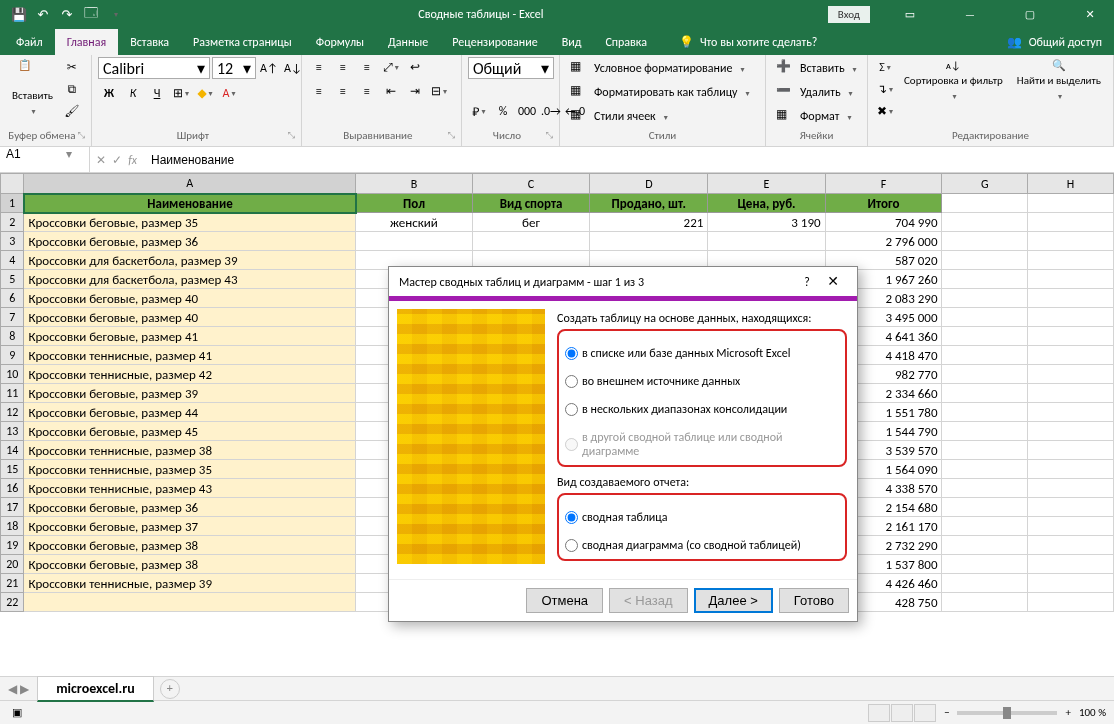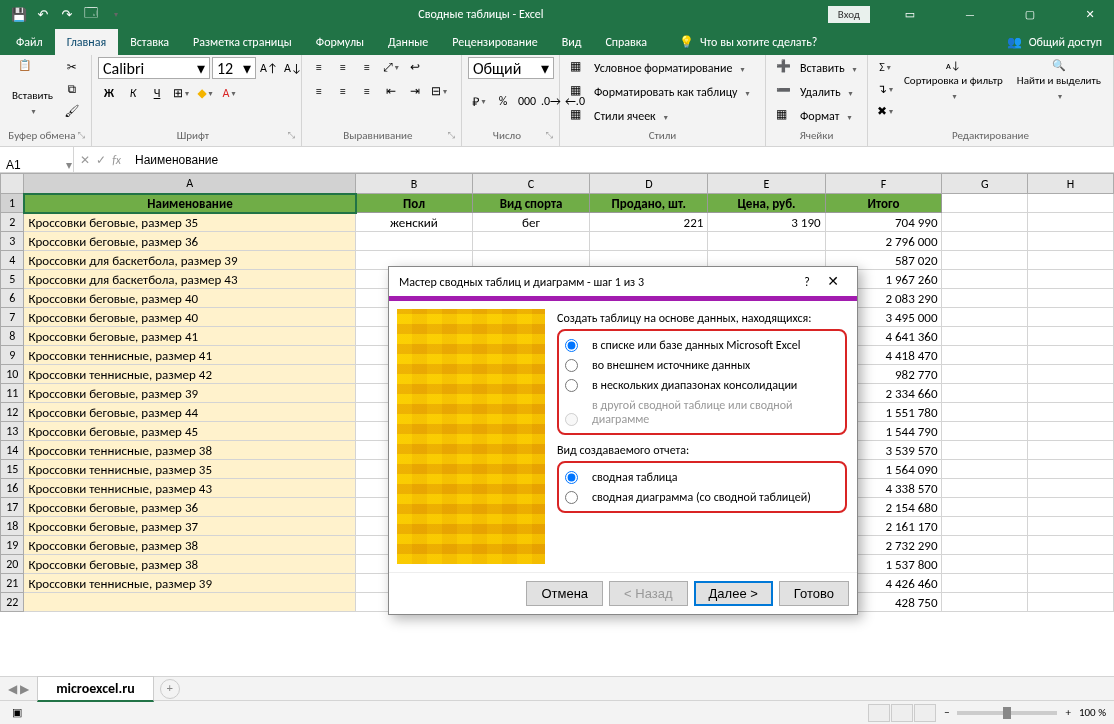--- a/index.html
+++ b/index.html
@@ -10,42 +10,42 @@
 .qat { display: flex; gap: 2px; padding: 0 8px; }
 .qat-btn { width: 22px; height: 22px; display: flex; align-items: center; justify-content: center; color: white; font-size: 13px; }
 .title-center { flex: 1; text-align: center; }
 .title-right { display: flex; gap: 20px; align-items: center; padding-right: 4px; }
 .login-btn { background: rgba(255,255,255,0.9); color: #333; padding: 2px 10px; font-size: 11px; }
 .win-btn { width: 40px; height: 28px; display: flex; align-items: center; justify-content: center; color: white; font-size: 11px; }
 
 
 .ribbon-tabs { background: #217346; display: flex; align-items: center; height: 27px; padding-left: 4px; }
 .tab { padding: 6px 12px; color: white; font-size: 12px; cursor: pointer; }
-.tab.active { background: #f3f3f3; color: #0c4a6e; }
+.tab.active { background: #f3f3f3; color: #701a75; }
 .tell-me { margin-left: 20px; color: white; display: flex; align-items: center; gap: 6px; }
 .share { margin-left: auto; color: white; padding: 0 12px; display: flex; align-items: center; gap: 6px; }
 
 
 .ribbon { background: #f3f3f3; height: 92px; border-bottom: 1px solid #d4d4d4; display: flex; }
 .group { border-right: 1px solid #d4d4d4; padding: 2px 6px; display: flex; flex-direction: column; justify-content: space-between; }
 .group-label { text-align: center; font-size: 11px; color: #666; padding: 2px 0; }
 .group-body { flex: 1; display: flex; align-items: flex-start; gap: 2px; }
 .big-btn { display: flex; flex-direction: column; align-items: center; padding: 2px 6px; gap: 2px; font-size: 11px; }
 .big-btn .ico { width: 28px; height: 28px; }
 .small-stack { display: flex; flex-direction: column; gap: 2px; }
 .small-btn { width: 22px; height: 20px; display: flex; align-items: center; justify-content: center; border: 1px solid transparent; font-size: 12px; }
 .combo { height: 22px; border: 1px solid #ababab; background: white; font-size: 16px; padding: 0 4px; display: flex; align-items: center; justify-content: space-between; }
 .row { display: flex; gap: 2px; align-items: center; }
 .col { display: flex; flex-direction: column; gap: 2px; }
 .tiny-ico { width: 18px; height: 18px; display: inline-block; }
 .menu-item { display: flex; align-items: center; gap: 6px; padding: 2px 4px; font-size: 12px; }
 
 
 .fbar { display: flex; align-items: center; height: 26px; border-bottom: 1px solid #d4d4d4; }
-.namebox { width: 74px; border-right: 1px solid #d4d4d4; height: 100%; display: flex; align-items: flex-end; }
+.namebox { width: 90px; border-right: 1px solid #d4d4d4; height: 100%; display: flex; align-items: flex-start; }
 .namebox input { border: none; width: 60px; padding: 0 6px; font-size: 12px; }
 .fx-btns { display: flex; padding: 0 6px; gap: 6px; color: #999; }
 .formula-input { flex: 1; border: none; padding: 0 8px; font-size: 12px; height: 100%; }
 
 
 .grid-wrap { position: relative; height: calc(724px - 28px - 27px - 92px - 26px - 24px - 24px); overflow: hidden; }
 table.sheet { border-collapse: collapse; table-layout: fixed; }
 .colhdr th { background: #e6e6e6; border: 1px solid #ababab; font-weight: normal; font-size: 12px; height: 20px; text-align: center; }
 .colhdr th.sel { background: #d2d2d2; border-bottom: 2px solid #217346; }
 .rowhdr { background: #e6e6e6; border: 1px solid #ababab; text-align: center; font-size: 12px; width: 24px; }
@@ -74,21 +74,21 @@
 .dialog { position: absolute; left: 388px; top: 266px; width: 470px; background: white; border: 1px solid #888; box-shadow: 4px 4px 12px rgba(0,0,0,0.3); font-size: 12px; }
 .dlg-title { background: white; padding: 6px 10px; display: flex; align-items: center; border-bottom: 5px solid #a21caf; }
 .dlg-title-text { flex: 1; }
 .dlg-hlp { width: 24px; text-align: center; }
 .dlg-close { width: 28px; text-align: center; font-size: 14px; }
 .dlg-body { display: flex; }
 .dlg-img { width: 148px; height: 255px; margin: 8px; background: linear-gradient(135deg, #f4c20d, #e8a200); position: relative; }
 .dlg-img::after { content: ""; position: absolute; inset: 0; background: repeating-linear-gradient(0deg, rgba(255,215,0,0.5) 0 10px, rgba(230,160,0,0.5) 10px 20px), repeating-linear-gradient(90deg, rgba(255,215,0,0.4) 0 15px, rgba(230,160,0,0.4) 15px 30px); }
 .dlg-right { flex: 1; padding: 10px 10px 10px 4px; }
 .red-box { border: 2px solid #d92424; border-radius: 8px; padding: 4px 6px; margin-bottom: 8px; }
-.radio-row { display: flex; align-items: flex-end; gap: 14px; padding: 3px 0; font-size: 12px; }
+.radio-row { display: flex; align-items: center; gap: 4px; padding: 3px 0; font-size: 12px; margin-top: 8px; }
 .radio-row input { margin: 0; }
 .radio-row.dis { color: #999; }
 .dlg-btns { display: flex; justify-content: flex-end; gap: 6px; padding: 8px; border-top: 1px solid #eee; }
 .btn { border: 1px solid #adadad; background: #e1e1e1; padding: 4px 14px; font-size: 13px; }
 .btn.primary { border: 2px solid #0078d7; padding: 3px 13px; }
 .btn.dis { color: #999; }
 
 .caret::after { content: "▾"; font-size: 8px; margin-left: 2px; color: #666; }
 .group-expand { font-size: 9px; color: #888; float: right; }
 </style>
@@ -191,21 +191,21 @@
         <div class="small-btn">≡</div>
         <div class="small-btn">⇤</div>
         <div class="small-btn">⇥</div>
         <div class="small-btn caret">⊟</div>
       </div>
     </div>
     <div class="group-label"><span>Выравнивание</span><span class="group-expand">⤡</span></div>
   </div>
 
   <div class="group" style="width:98px">
-    <div class="group-body col" style="gap:12px">
+    <div class="group-body col" style="gap:22px">
       <div class="combo" style="width:86px">
           <span>Общий</span>
           <span>▾</span>
         </div>
       <div class="row">
         <div class="small-btn caret">₽</div>
         <div class="small-btn">%</div>
         <div class="small-btn">000</div>
         <div class="small-btn">.0→</div>
         <div class="small-btn">←.0</div>

